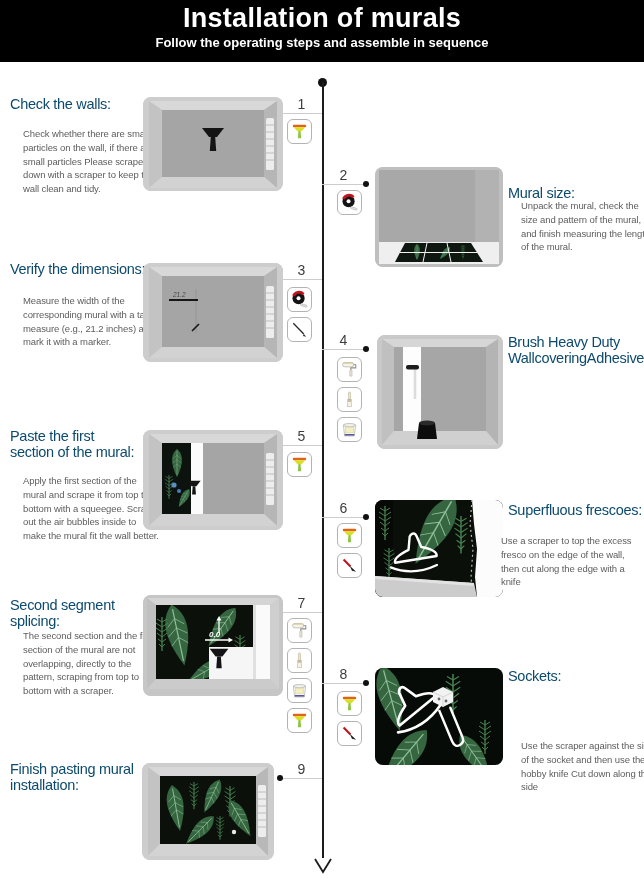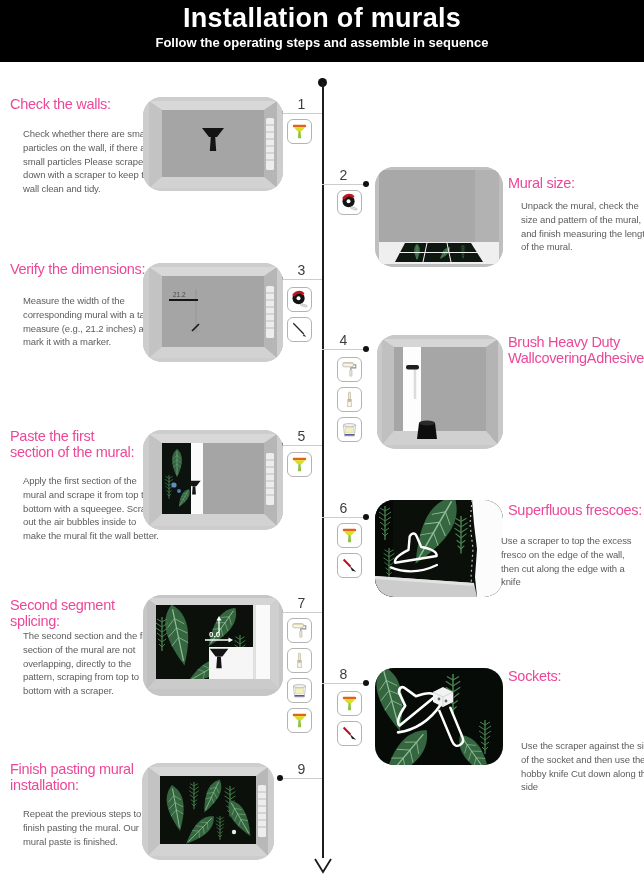--- a/index.html
+++ b/index.html
@@ -10,39 +10,39 @@
   .header{position:absolute;top:0;left:0;width:644px;height:62px;background:#000;color:#fff;text-align:center;}
   .header h1{margin:3px 0 0;font-size:27px;font-weight:bold;letter-spacing:.3px;}
   .header p{margin:1px 0 0;font-size:13px;font-weight:bold;}
 
   
   .timeline{position:absolute;left:322px;top:82px;width:2px;height:776px;background:#1c1c1c;}
   .timeline-dot{position:absolute;left:318px;top:78px;width:9px;height:9px;border-radius:50%;background:#111;}
   .timeline-arrow{position:absolute;left:313px;top:856px;}
 
   
-  .step-title{position:absolute;margin:0;font-size:14.5px;line-height:1.12;color:#ec4899;font-weight:500;letter-spacing:-.3px;}
+  .step-title{position:absolute;margin:0;font-size:14.5px;line-height:1.12;color:#0c4a6e;font-weight:500;letter-spacing:-.3px;}
   .step-desc{position:absolute;margin:13px;font-size:9.5px;line-height:1.45;color:#5d5d5d;letter-spacing:-.1px;}
 
   
   .conn{position:absolute;height:1px;background:#cccccc;}
   .conn .num{position:absolute;width:100%;text-align:center;bottom:2px;font-size:14px;color:#3d3d3d;}
   .conn .dot{position:absolute;top:-3px;width:6px;height:6px;border-radius:50%;background:#111;}
   .conn.l{left:281px;width:41px;}
   .conn.l .dot{left:-4px;}
   .conn.r{left:322px;width:43px;}
   .conn.r .dot{right:-4px;}
 
   
   .tools{position:absolute;display:flex;flex-direction:column;gap:5px;}
   .tool{width:25px;height:25px;border:1px solid #b3b3b3;border-radius:6px;background:#fff;display:flex;align-items:center;justify-content:center;box-sizing:border-box;}
   .tool svg{width:19px;height:19px;display:block;}
 
   
-  .img{position:absolute;border-radius:19px;overflow:hidden;background:#c9c9c9;}
+  .img{position:absolute;border-radius:8px;overflow:hidden;background:#c9c9c9;font-style:italic;}
   .img > svg{display:block;width:100%;height:100%;}
   .defs-holder{position:absolute;width:0;height:0;overflow:hidden;}
 </style>
 </head>
 <body>
 
 <div class="defs-holder">
 <svg width="0" height="0">
   <defs>
     <g id="leafA">
@@ -135,21 +135,21 @@
       <use href="#leafA" transform="translate(42,85) scale(.32)"></use>
       <use href="#leafA" transform="translate(70,86) rotate(40) scale(.3)"></use>
       <use href="#fern" transform="translate(88,78) scale(.4)"></use>
       <g stroke="#f2f2f2" stroke-width="1">
         <line x1="52" y1="76" x2="48" y2="95"></line>
         <line x1="72" y1="76" x2="76" y2="95"></line>
         <line x1="25" y1="85.5" x2="103" y2="85.5"></line>
       </g>
     </svg>
   </div>
-  <h3 class="step-title" style="left:508px;top:175px;width:134px">Mural size:</h3>
+  <h3 class="step-title" style="left:508px;top:185px;width:134px">Mural size:</h3>
   <p class="step-desc" style="left:508px;top:186px;width:134px">Unpack the mural, check the size and pattern of the mural, and finish measuring the length of the mural.</p>
 
   <h3 class="step-title" style="left:10px;top:261px;width:140px">Verify the dimensions:</h3>
   <p class="step-desc" style="left:10px;top:281px;width:138px">Measure the width of the corresponding mural with a tape measure (e.g., 21.2 inches) and mark it with a marker.</p>
   <div class="conn l" style="top:279px">
     <span class="num">3</span>
       <span class="dot"></span>
   </div>
   <div class="tools" style="left:287px;top:287px">
     <span class="tool">
@@ -404,21 +404,20 @@
         <circle cx="6" cy="1" r="1.4" fill="#666"></circle>
         <circle cx="13" cy="3" r="1.4" fill="#666"></circle>
       </g>
       <path d="M64,42 l13,31 q3,7 8,4 q5,-3 2,-9 l-12,-29" fill="none" stroke="#fff" stroke-width="2.4" stroke-linejoin="round"></path>
     </svg>
   </div>
   <h3 class="step-title" style="left:508px;top:668px;width:134px">Sockets:</h3>
   <p class="step-desc" style="left:508px;top:726px;width:134px">Use the scraper against the side of the socket and then use the hobby knife Cut down along the side</p>
 
   <h3 class="step-title" style="left:10px;top:761px;width:130px">Finish pasting mural installation:</h3>
-  <p class="step-desc" style="left:10px;top:794px;width:138px">Repeat the previous steps to finish pasting the mural. Our mural paste is finished.</p>
   <div class="conn l" style="top:778px">
     <span class="num">9</span>
       <span class="dot"></span>
   </div>
   <div class="img" style="left:142px;top:763px;width:132px;height:97px">
     <svg viewBox="0 0 132 97" preserveAspectRatio="none">
       <rect width="132" height="97" rx="8" fill="#cdcdcd"></rect>
       <polygon points="6,4 126,4 114,13 18,13" fill="#d8d8d8"></polygon>
       <polygon points="6,4 18,13 18,81 6,93" fill="#c3c3c3"></polygon>
       <polygon points="126,4 114,13 114,81 126,93" fill="#b8b8b8"></polygon>

